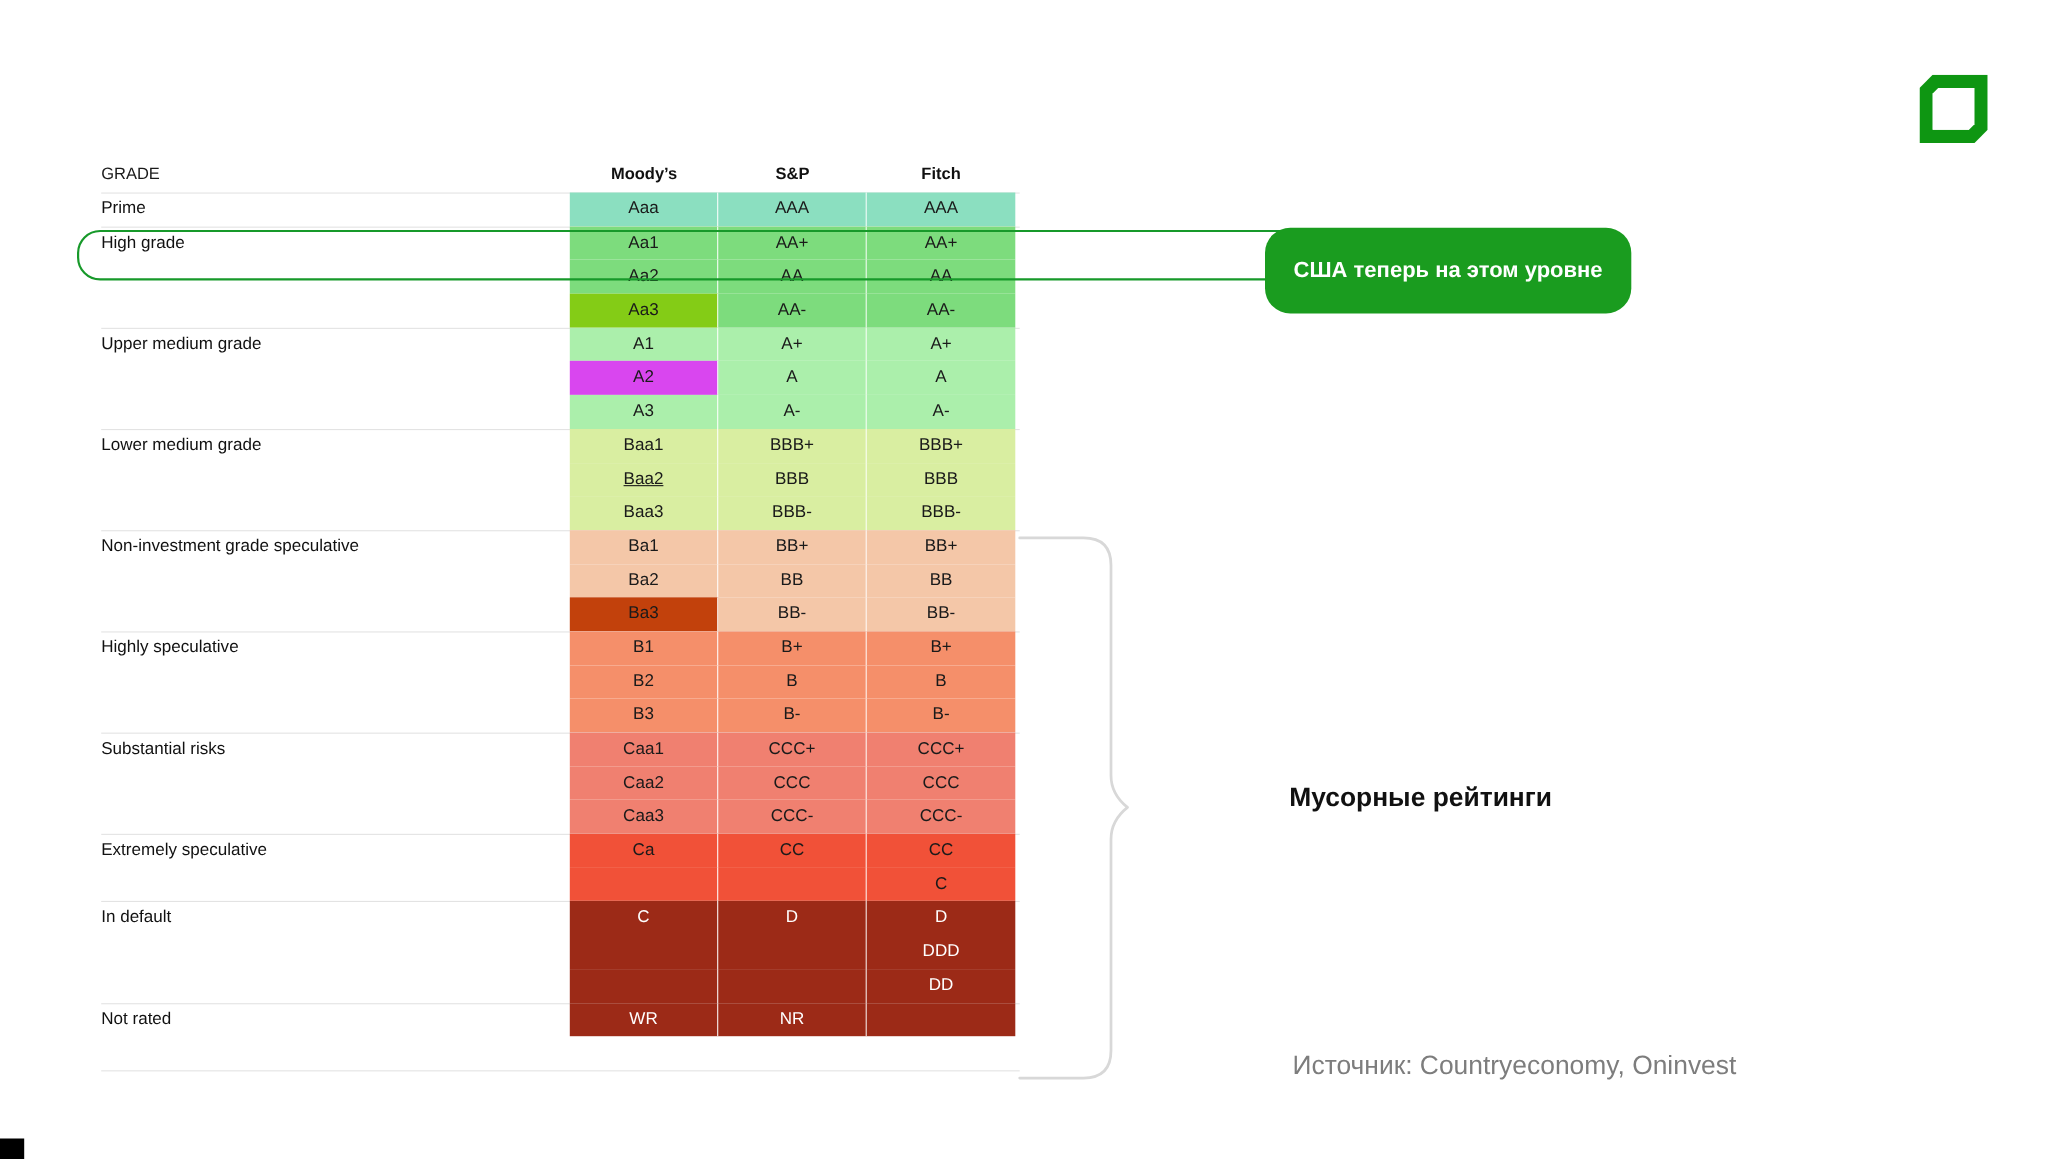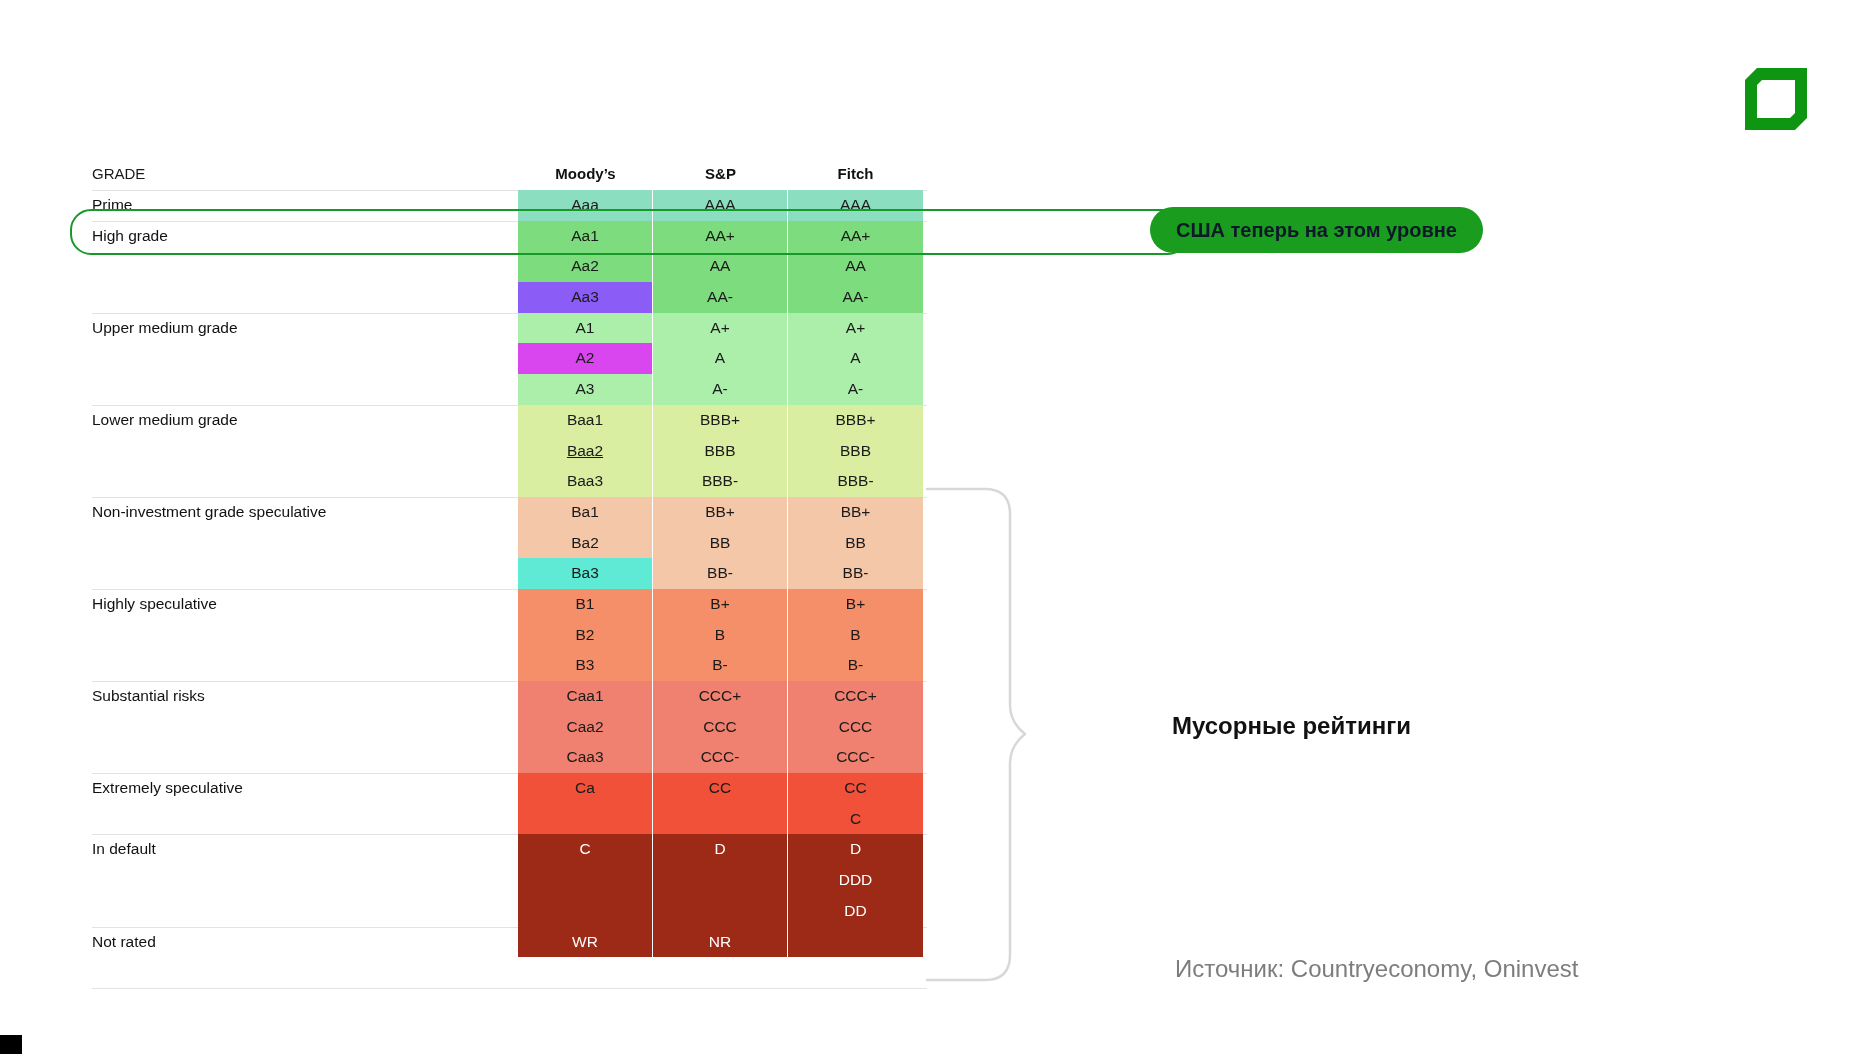--- a/index.html
+++ b/index.html
@@ -17,21 +17,21 @@
     position:absolute;left:92px;top:60px;
     font-size:54px;font-weight:bold;color:#111111;
     letter-spacing:-0.5px;white-space:nowrap;
   }
 
   
   .logo{position:absolute;left:1745px;top:68px;width:62px;height:62px;}
 
   
   .table{position:absolute;left:92px;top:150px;width:835px;}
-  .thead{position:relative;height:25px;margin-top:15px;}
+  .thead{position:relative;height:25px;}
   .th-grade{position:absolute;left:0;top:0;font-size:15px;color:#1a1a1a;}
   .th-col{position:absolute;top:0;font-size:15px;font-weight:bold;color:#111;text-align:center;}
   .th-m{left:426px;width:135px;}
   .th-s{left:561px;width:135px;}
   .th-f{left:696px;width:135px;}
 
   .tbody{position:relative;}
   .trow{position:relative;height:30.7px;}
   .trow .sep{
     position:absolute;left:0;right:0;top:0;height:1px;background:#e3e3e3;
@@ -58,22 +58,22 @@
   .hl-capsule{
     position:absolute;
     left:70px;top:209px;width:1115px;height:42px;
     border:2.6px solid #17992a;
     border-radius:21px;
     background:transparent;
     pointer-events:none;
   }
   .hl-pill{
     position:absolute;left:1150px;top:207px;
-    height:46px;padding:0 26px;
-    background:#1a9c1f;color:#0f172a;
+    height:46px;padding:16px 26px;
+    background:#1a9c1f;color:#ffffff;
     border-radius:23px;
     font-size:20px;font-weight:bold;
     line-height:46px;white-space:nowrap;
   }
 
   
   .bracket{position:absolute;left:925px;top:487px;width:135px;height:495px;}
   .junk-label{
     position:absolute;left:1172px;top:712px;
     font-size:24px;font-weight:bold;color:#111111;white-space:nowrap;
@@ -135,21 +135,21 @@
           <div class="cells">
             <div class="cell" style="background: rgb(125, 220, 125);">Aa2</div>
             <div class="cell" style="background: rgb(125, 220, 125);">AA</div>
             <div class="cell" style="background: rgb(125, 220, 125);">AA</div>
           </div>
         </div>
         <div class="trow nosep">
           <div class="sep"></div>
           <div class="rlabel"></div>
           <div class="cells">
-            <div class="cell" style="background: #8b5cf6;">Aa3</div>
+            <div class="cell" style="background: #84cc16;">Aa3</div>
             <div class="cell" style="background: rgb(125, 220, 125);">AA-</div>
             <div class="cell" style="background: rgb(125, 220, 125);">AA-</div>
           </div>
         </div>
         <div class="trow">
           <div class="sep"></div>
           <div class="rlabel">Upper medium grade</div>
           <div class="cells">
             <div class="cell" style="background: rgb(171, 239, 171);">A1</div>
             <div class="cell" style="background: rgb(171, 239, 171);">A+</div>
@@ -216,21 +216,21 @@
           <div class="cells">
             <div class="cell" style="background: rgb(244, 199, 168);">Ba2</div>
             <div class="cell" style="background: rgb(244, 199, 168);">BB</div>
             <div class="cell" style="background: rgb(244, 199, 168);">BB</div>
           </div>
         </div>
         <div class="trow nosep">
           <div class="sep"></div>
           <div class="rlabel"></div>
           <div class="cells">
-            <div class="cell" style="background: #5eead4;">Ba3</div>
+            <div class="cell" style="background: #c2410c;">Ba3</div>
             <div class="cell" style="background: rgb(244, 199, 168);">BB-</div>
             <div class="cell" style="background: rgb(244, 199, 168);">BB-</div>
           </div>
         </div>
         <div class="trow">
           <div class="sep"></div>
           <div class="rlabel">Highly speculative</div>
           <div class="cells">
             <div class="cell" style="background: rgb(245, 143, 106);">B1</div>
             <div class="cell" style="background: rgb(245, 143, 106);">B+</div>

